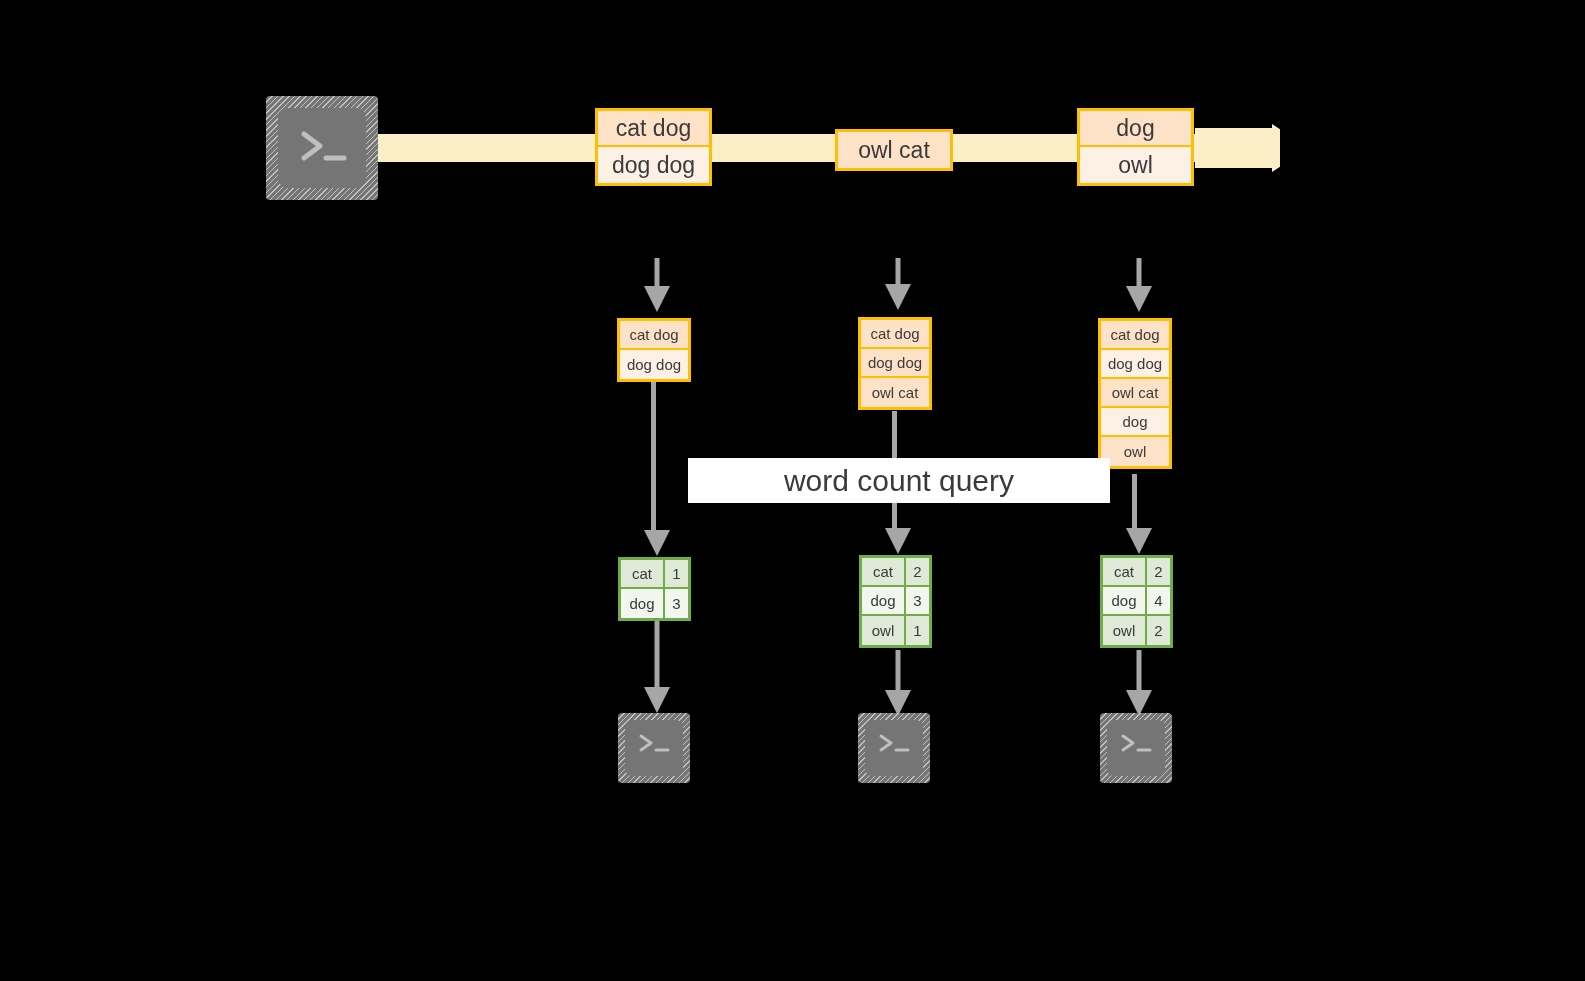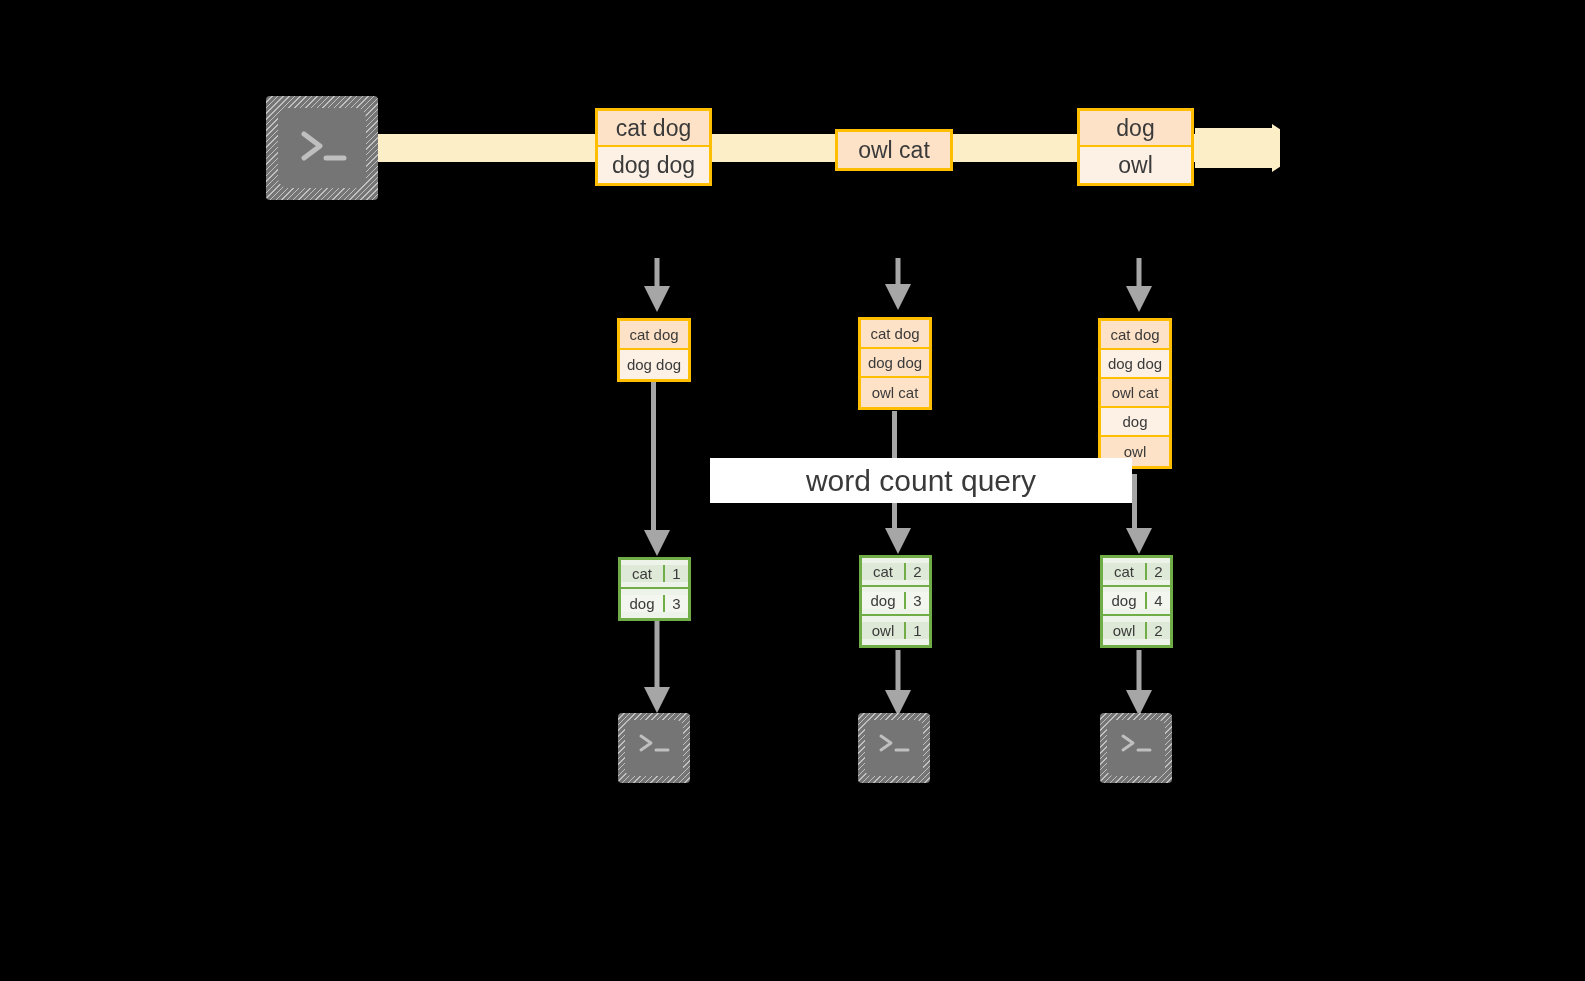--- a/index.html
+++ b/index.html
@@ -85,21 +85,20 @@
     box-sizing: border-box;
     border: 3px solid #70AD47;
     background: #EDF3E9;
     font-size: 15px;
   }
   .gtable .grow {
     display: flex;
     height: 29px;
     border-bottom: 2px solid #70AD47;
     box-sizing: border-box;
-    align-items: center;
   }
   .gtable .grow:last-child { border-bottom: none; }
   .gtable .gw {
     flex: 0 0 44px;
     display: flex;
     align-items: center;
     justify-content: center;
     color: #3a3a3a;
     background: #DFE9D8;
     border-right: 2px solid #70AD47;
@@ -146,21 +145,20 @@
   
   .banner {
     position: absolute;
     background: #FFFFFF;
     display: flex;
     align-items: center;
     justify-content: center;
     color: #3a3a3a;
     font-size: 30px;
     white-space: nowrap;
-    margin-left: 22px;
   }
 </style>
 </head>
 <body>
 
 <div id="canvas">
 
   <div class="stream-band" style="left:373px; top:134px; width:1235px; height:28px;"></div>
   <div class="stream-band" style="left:950px; top:134px; width:0px; height:28px;"></div>
   <div class="stream-head" style="left:1272px; top:124px;"></div>

